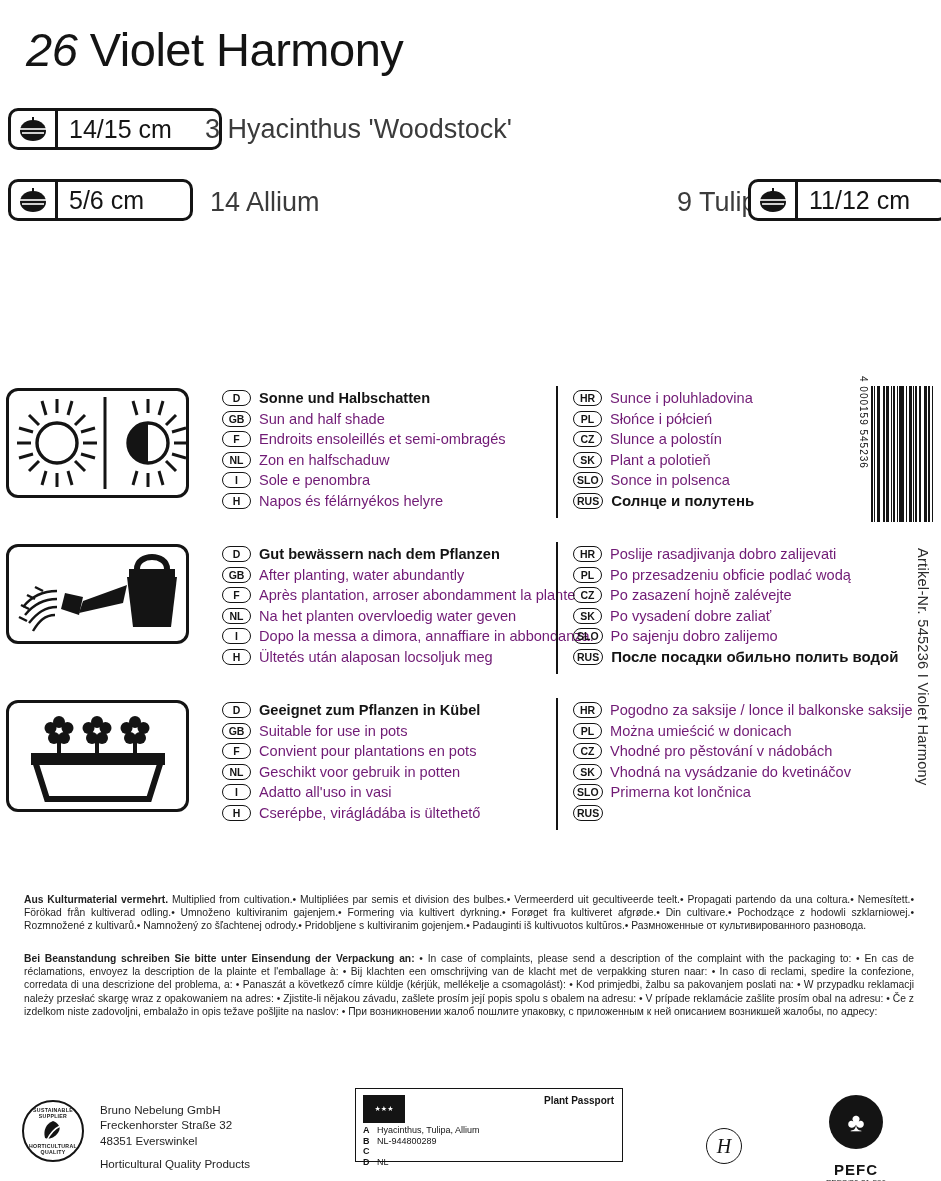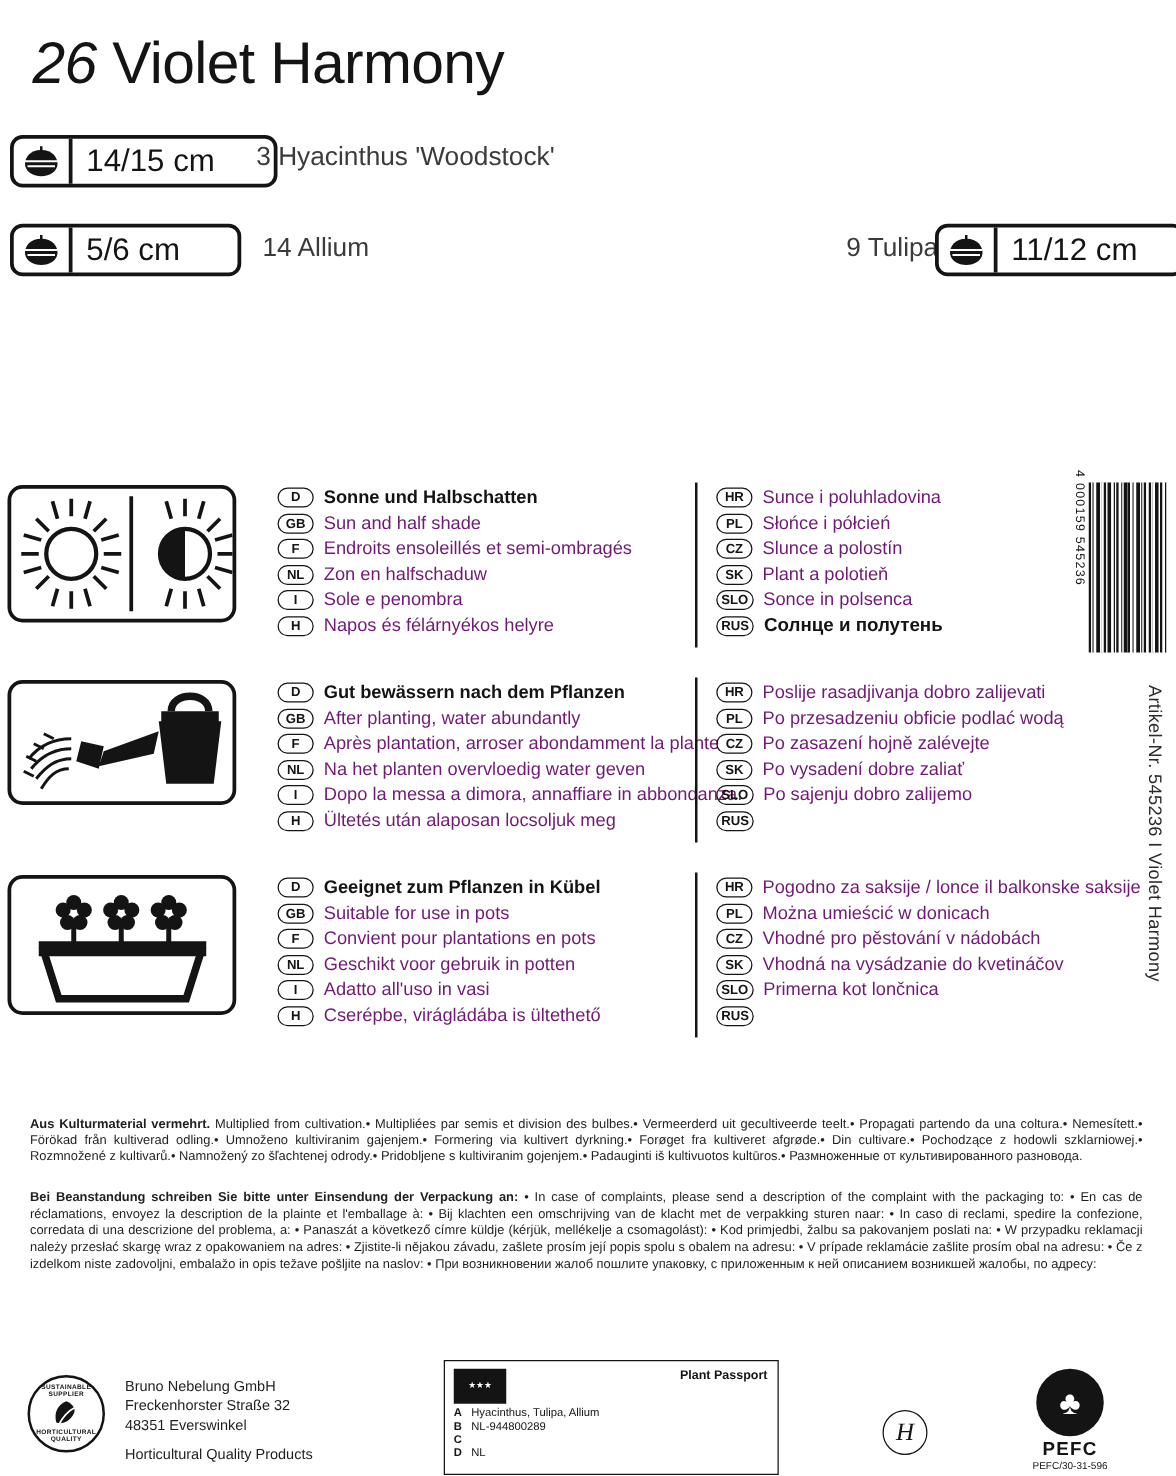--- a/index.html
+++ b/index.html
@@ -53,21 +53,21 @@
   }
   .size-badge .sz {
     padding: 0 11px;
     font-size: 25px;
     font-weight: 400;
     color: #141414;
     white-space: nowrap;
   }
   .variety {
     position: absolute;
-    font-size: 21px;
+    font-size: 27px;
     color: #3b3b3b;
     white-space: nowrap;
   }
 
   #badge-hyacinth { left: 8px; top: 108px; width: 214px; }
   #variety-hyacinth { left: 205px; top: 114px; }
 
   #badge-allium { left: 8px; top: 179px; width: 185px; }
   #variety-allium { left: 210px; top: 187px; }
 
@@ -206,21 +206,21 @@
     text-align: center;
   }
   .seal .seal-txt-top { top: 5px; }
   .seal .seal-txt-bot { bottom: 5px; }
 
   .passport {
     position: absolute;
     left: 355px;
     top: 1088px;
     width: 268px;
-    height: 92px;
+    height: 74px;
     border: 1.4px solid #141414;
     box-sizing: border-box;
     background: #fff;
   }
   .passport .pp-title {
     position: absolute;
     right: 8px;
     top: 6px;
     font-size: 10px;
     font-weight: 700;
@@ -276,21 +276,21 @@
     transform: translate(-50%,-50%);
     color: #fff;
     font-size: 26px;
     line-height: 1;
   }
   .pefc .word {
     font-size: 15px;
     font-weight: 700;
     letter-spacing: 1px;
     color: #141414;
-    margin-top: 2px;
+    margin-top: 12px;
   }
   .pefc .code { font-size: 8px; color: #141414; }
 
   .hbadge {
     position: absolute;
     left: 706px;
     top: 1128px;
     width: 36px;
     height: 36px;
     border-radius: 50%;
@@ -519,20 +519,21 @@
   <div class="lang-row">
       <span class="lang-tag">SK</span>
       <span class="lang-text">Po vysadení dobre zaliať</span>
     </div>
   <div class="lang-row">
       <span class="lang-tag">SLO</span>
       <span class="lang-text">Po sajenju dobro zalijemo</span>
     </div>
   <div class="lang-row rus">
       <span class="lang-tag">RUS</span>
+      <span class="lang-text">После посадки обильно полить водой</span>
     </div>
 </div>
 
 <div class="icon-box" style="top:700px; width:183px; height:112px;">
   <svg width="177" height="106" viewBox="0 0 177 106" aria-hidden="true">
 
     <g fill="#141414">
       <g transform="translate(50,28)">
         <circle cx="0" cy="-9" r="6"></circle>
           <circle cx="8.5" cy="-3" r="6"></circle>

